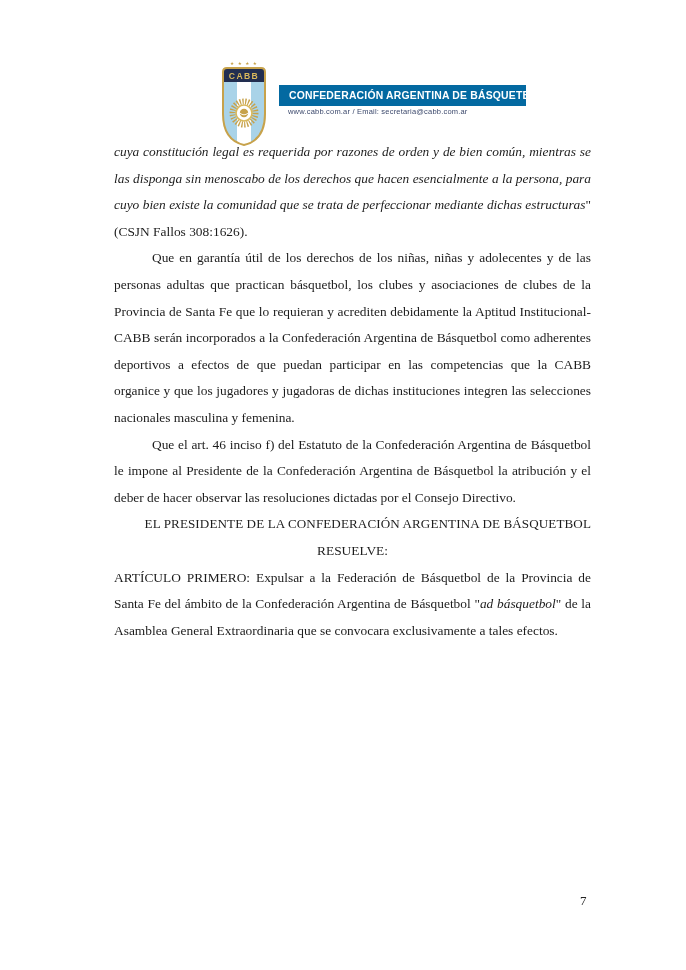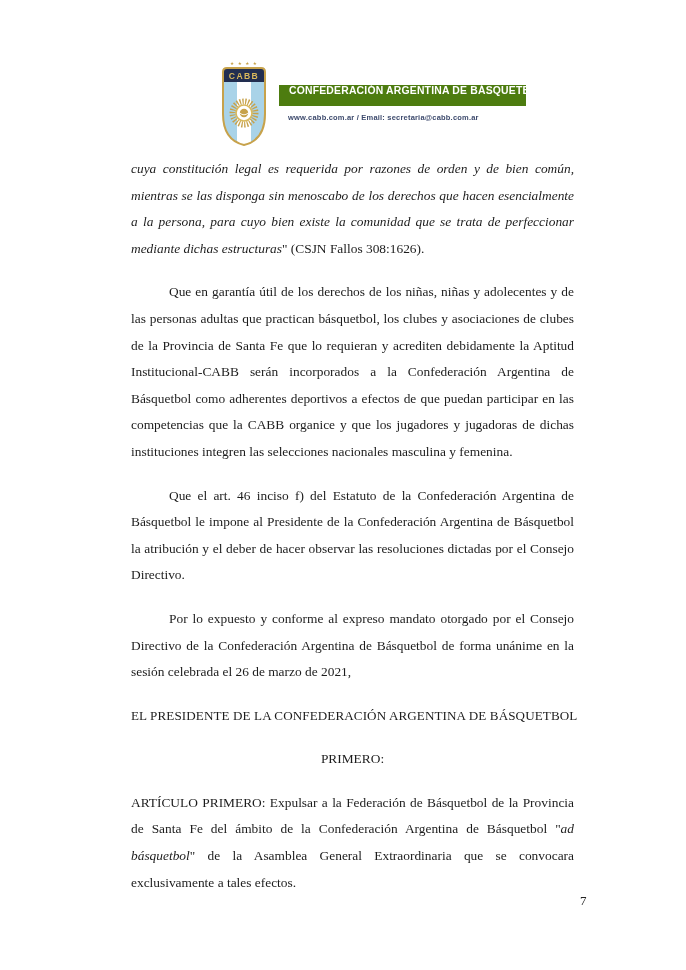--- a/index.html
+++ b/index.html
@@ -22,43 +22,43 @@
     font-family: "DejaVu Sans", sans-serif;
     font-size: 4.6px; fill: #c7a24b; letter-spacing: 1px;
   }
   .cabb-text {
     font-family: "Liberation Sans", sans-serif;
     font-weight: bold; font-size: 8.6px; fill: #d9b85c; letter-spacing: 1.4px;
   }
   .banner {
     position: absolute; left: 279px; top: 85px;
     width: 247px; height: 21px;
-    background: #4d7c0f;
-    display: flex; align-items: flex-start;
+    background: #0369a1;
+    display: flex; align-items: center;
     padding-left: 10px; box-sizing: border-box;
   }
   .banner-title {
     font-family: "Liberation Sans", sans-serif;
     font-weight: bold; font-size: 10.4px; color: #ffffff;
     letter-spacing: 0.2px; white-space: nowrap;
   }
   .contact-line {
-    position: absolute; left: 288px; top: 113px;
+    position: absolute; left: 288px; top: 107px;
     font-family: "Liberation Sans", sans-serif;
-    font-weight: bold; font-size: 7.5px; color: #3d4a6d;
+    font-weight: normal; font-size: 7.5px; color: #3d4a6d;
     letter-spacing: 0.2px; white-space: nowrap;
   }
 
   
   .content {
     position: absolute; left: 114px; top: 139px; width: 477px;
     font-size: 13.4px; line-height: 26.6px;
     color: #1c1c1c; text-align: justify;
   }
-  .content p { margin: 17px; }
+  .content p { margin: 0; }
   .it { font-style: italic; }
   .indent { text-indent: 38px; font-family: Liberation Serif, serif; }
   .heading {
     text-align: right; white-space: nowrap;
     font-size: 13.1px; letter-spacing: 0.1px;
   }
   .resolve { text-align: center; margin-top: 12px; }
   .article { margin-top: 6px; }
   .article .u { }
 
@@ -103,25 +103,24 @@
   <div class="contact-line">www.cabb.com.ar / Email: secretaria@cabb.com.ar</div>
 
   <div class="content">
 
     <p class="quote"><span class="it">cuya constitución legal es requerida por razones de orden y de bien común, mientras se las disponga sin menoscabo de los derechos que hacen esencialmente a la persona, para cuyo bien existe la comunidad que se trata de perfeccionar mediante dichas estructuras</span><span>" (CSJN Fallos 308:1626).</span></p>
 
     <p class="indent">Que en garantía útil de los derechos de los niñas, niñas y adolecentes y de las personas adultas que practican básquetbol, los clubes y asociaciones de clubes de la Provincia de Santa Fe que lo requieran y acrediten debidamente la Aptitud Institucional-CABB serán incorporados a la Confederación Argentina de Básquetbol como adherentes deportivos a efectos de que puedan participar en las competencias que la CABB organice y que los jugadores y jugadoras de dichas instituciones integren las selecciones nacionales masculina y femenina.</p>
 
     <p class="indent">Que el art. 46 inciso f) del Estatuto de la Confederación Argentina de Básquetbol le impone al Presidente de la Confederación Argentina de Básquetbol la atribución y el deber de hacer observar las resoluciones dictadas por el Consejo Directivo.</p>
 
-    <p class="indent">Por lo expuesto y conforme al expreso mandato otorgado por el Consejo Directivo de la Confederación Argentina de Básquetbol de forma unánime en la sesión celebrada el 26 de marzo de 2021,</p>
 
     <p class="heading">EL PRESIDENTE DE LA CONFEDERACIÓN ARGENTINA DE BÁSQUETBOL</p>
 
-    <p class="resolve">PRIMERO:</p>
+    <p class="resolve">RESUELVE:</p>
 
     <p class="article"><span class="u">ARTÍCULO PRIMERO</span><span>: Expulsar a la Federación de Básquetbol de la Provincia de Santa Fe del ámbito de la Confederación Argentina de Básquetbol "</span><span class="it">ad básquetbol</span><span>" de la Asamblea General Extraordinaria que se convocara exclusivamente a tales efectos.</span></p>
 
 
   </div>
 
   <div class="pagenum">7</div>
 
 </div>
 

